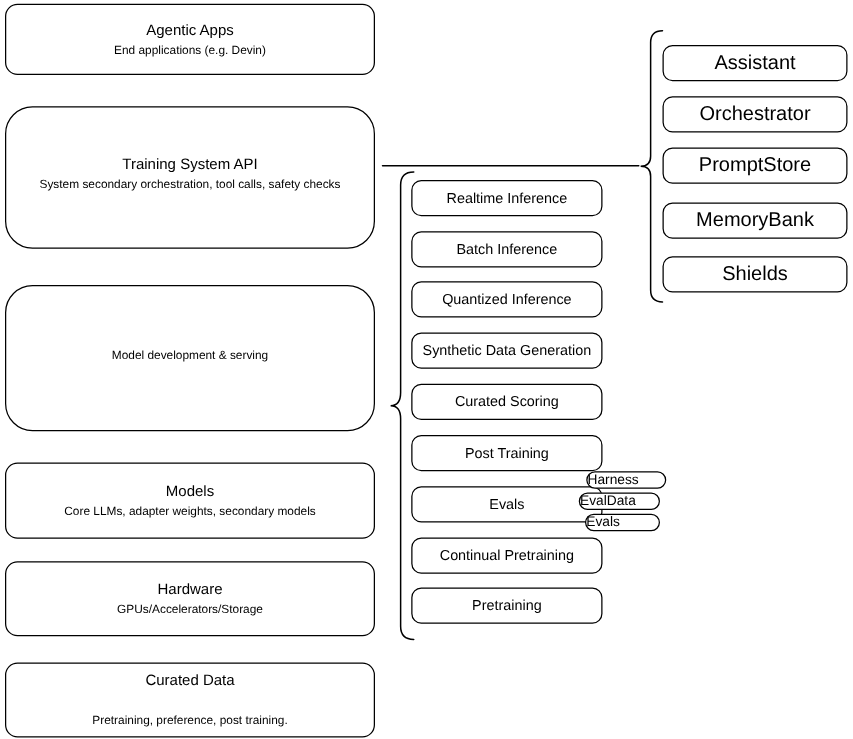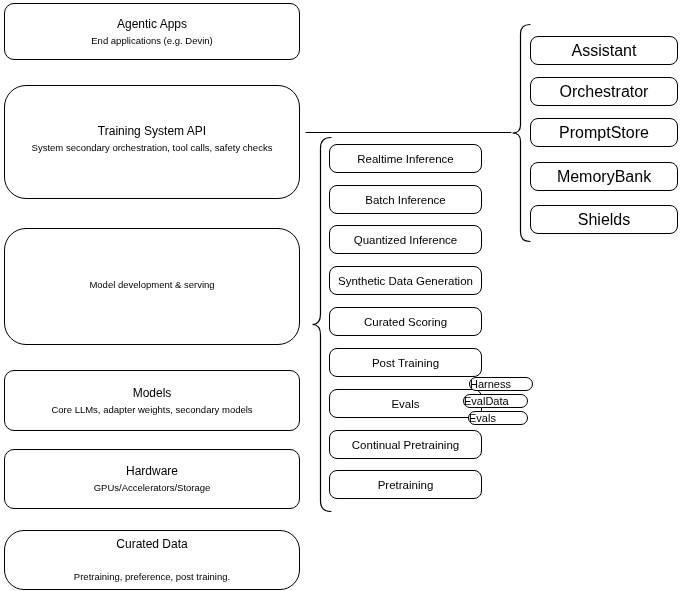--- a/index.html
+++ b/index.html
@@ -14,21 +14,21 @@
     align-items:center; justify-content:center; text-align:center; z-index:1;
   }
   .lbox { left:4px; width:296px; }
   .title { font-size:12px; line-height:15px; white-space:nowrap; }
   .subtitle { font-size:9.5px; line-height:13px; margin-top:2px; white-space:nowrap; }
   #lb1 { top:3px;   height:57px;  border-radius:10px; }
   #lb2 { top:85px;  height:114px; border-radius:22px; padding-bottom:7px; }
   #lb3 { top:228px; height:117px; border-radius:22px; padding-bottom:7px; }
   #lb4 { top:370px; height:61px;  border-radius:10px; }
   #lb5 { top:449px; height:60px;  border-radius:10px;text-align:center; }
-  #lb6 { top:530px; height:60px;  border-radius:20px;gap:16px; }
+  #lb6 { top:530px; height:60px;  border-radius:10px;gap:16px; }
 
   .mbox { left:329px; width:153px; height:29px; border-radius:8px; font-size:11.5px;justify-content:center; }
   .rbox { left:530px; width:148px; height:29px; border-radius:8px; font-size:16px; }
 
   .tag {
     position:absolute; background:#ffffff; border:1px solid #000000;
     border-radius:8px; font-size:11px; line-height:12px; display:flex;
     align-items:center; z-index:3;
     box-sizing:border-box; white-space:nowrap;
   }

